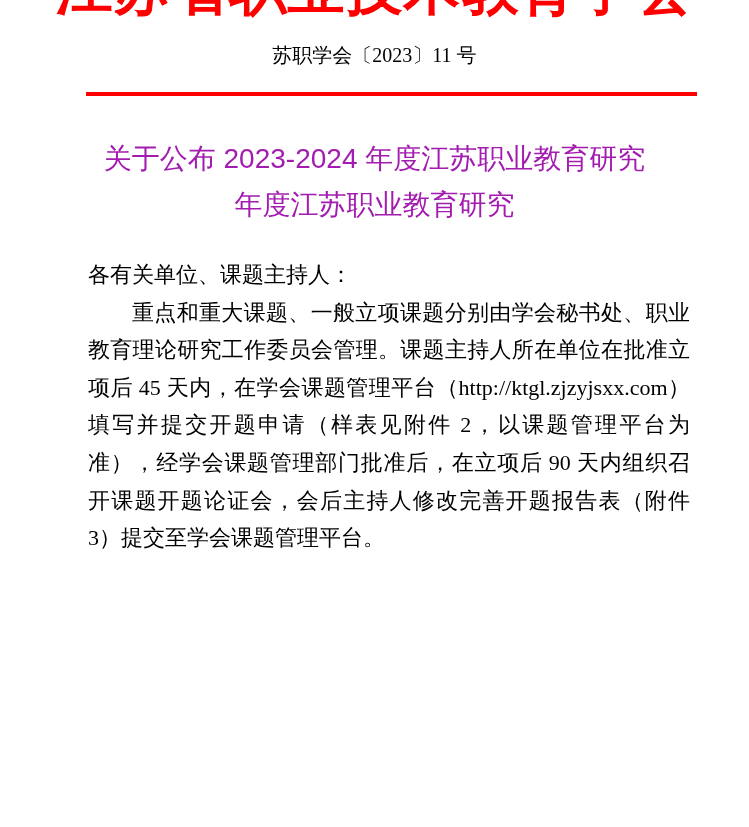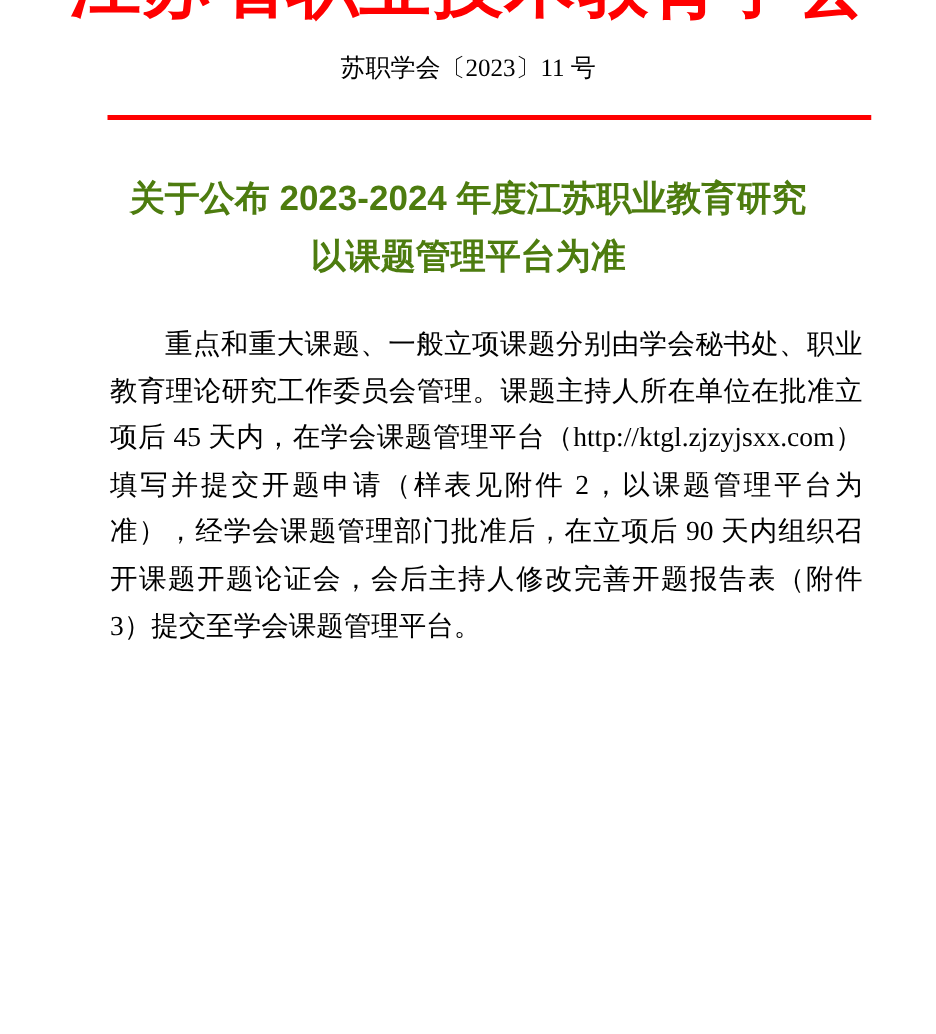--- a/index.html
+++ b/index.html
@@ -50,22 +50,22 @@
     margin-left: 86px;
     width: 611px;
     height: 4px;
     background: #ff0000;
   }
   .notice-title {
     margin-top: 40px;
     text-align: center;
     font-size: 28px;
     line-height: 46px;
-    font-weight: 700;
-    color: #4d7c0f;
+    font-weight: 400;
+    color: #a21caf;
     font-family: "Liberation Sans", "DejaVu Sans", sans-serif;
   }
   .notice-title .t-line { display: block; }
   .content {
     margin: 28px 59px 0 88px;
     font-size: 22px;
     line-height: 37.6px;
     text-align: justify;
     color: #000000;
   }
@@ -80,20 +80,21 @@
   <div class="letterhead">
     <div class="letterhead-text">江苏省职业技术教育学会</div>
   </div>
 
   <div class="doc-number">苏职学会〔2023〕11 号</div>
 
   <div class="red-divider"></div>
 
   <h1 class="notice-title">
     <span class="t-line">关于公布 2023-2024 年度江苏职业教育研究</span>
-    <span class="t-line">以课题管理平台为准</span>
+    <span class="t-line">年度江苏职业教育研究</span>
   </h1>
 
   <div class="content">
+    <p class="salutation">各有关单位、课题主持人：</p>
     <p class="indent">重点和重大课题、一般立项课题分别由学会秘书处、职业教育理论研究工作委员会管理。课题主持人所在单位在批准立项后 45 天内，在学会课题管理平台（http://ktgl.zjzyjsxx.com）填写并提交开题申请（样表见附件 2，以课题管理平台为准），经学会课题管理部门批准后，在立项后 90 天内组织召开课题开题论证会，会后主持人修改完善开题报告表（附件 3）提交至学会课题管理平台。</p>
   </div>
 
 </div>
 
 </body></html>

